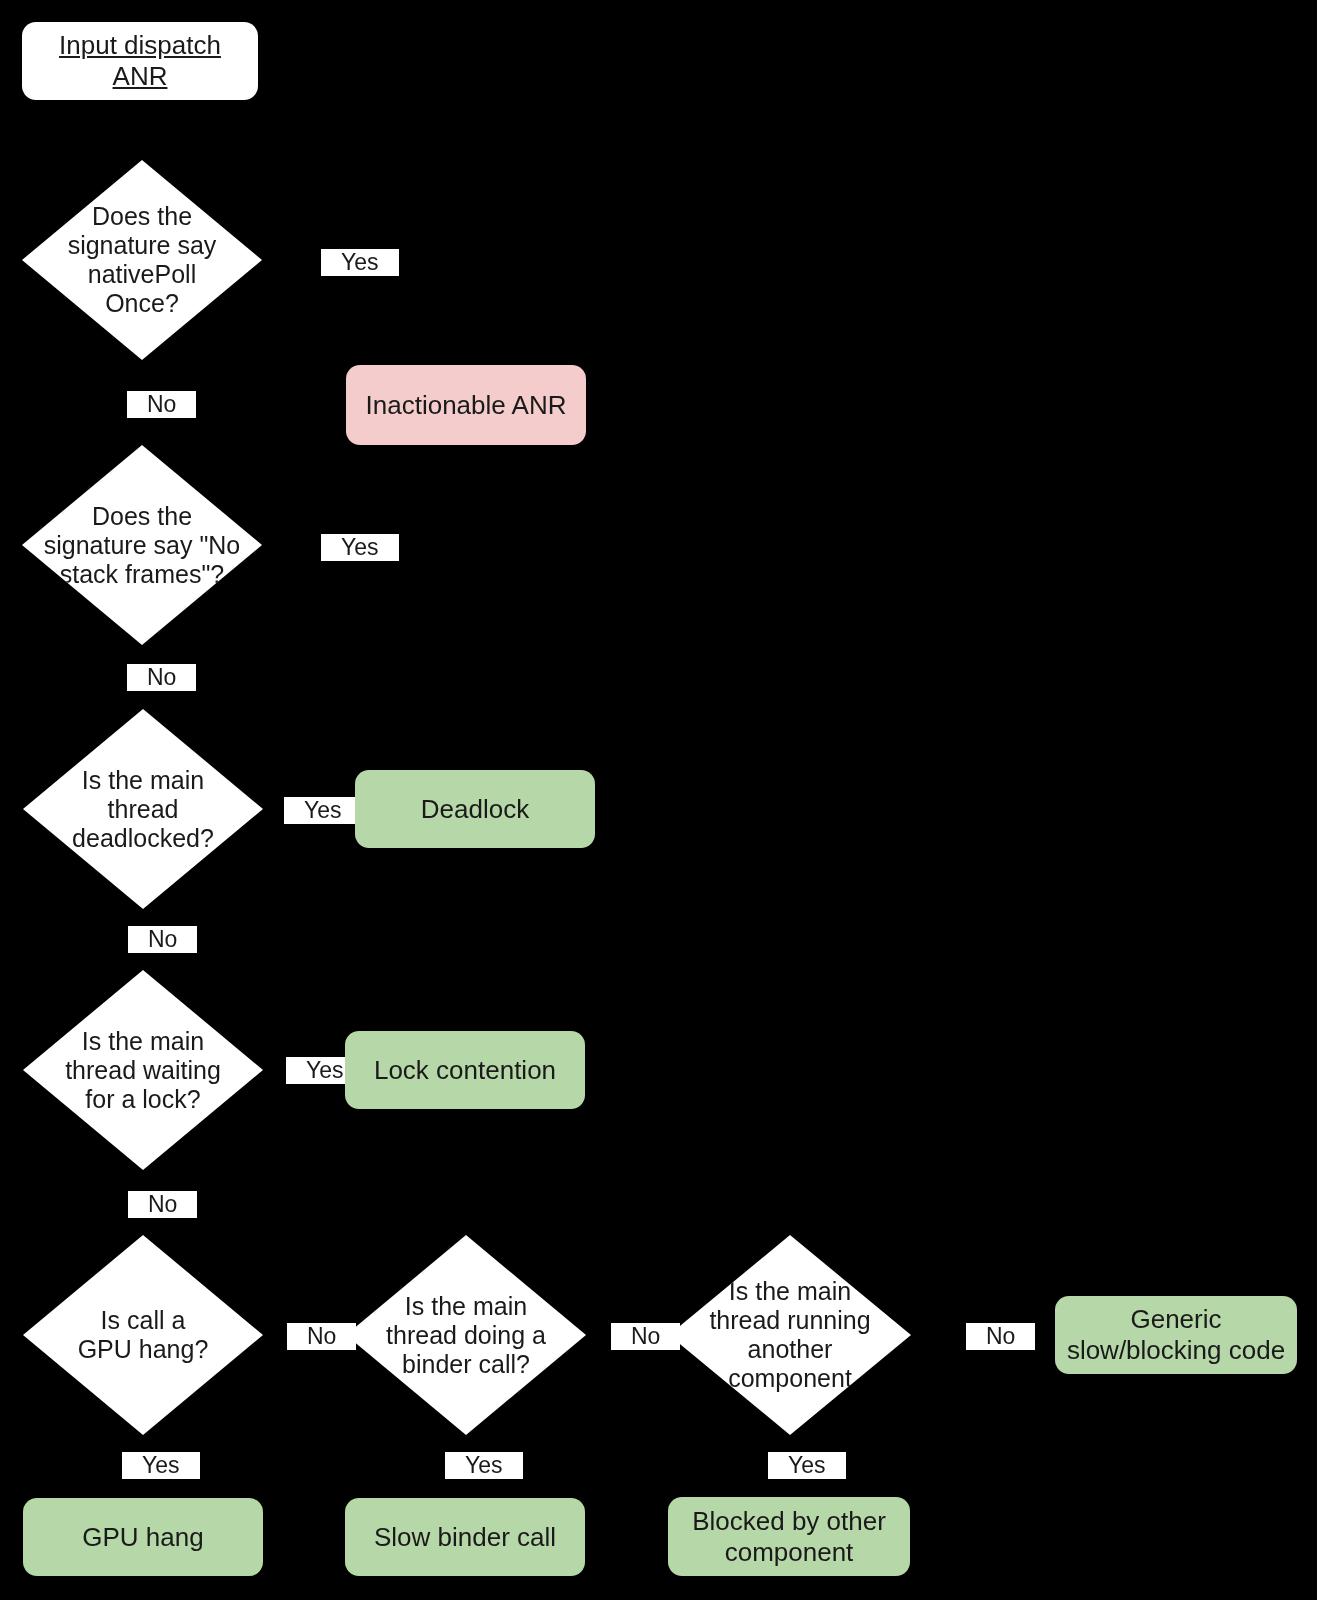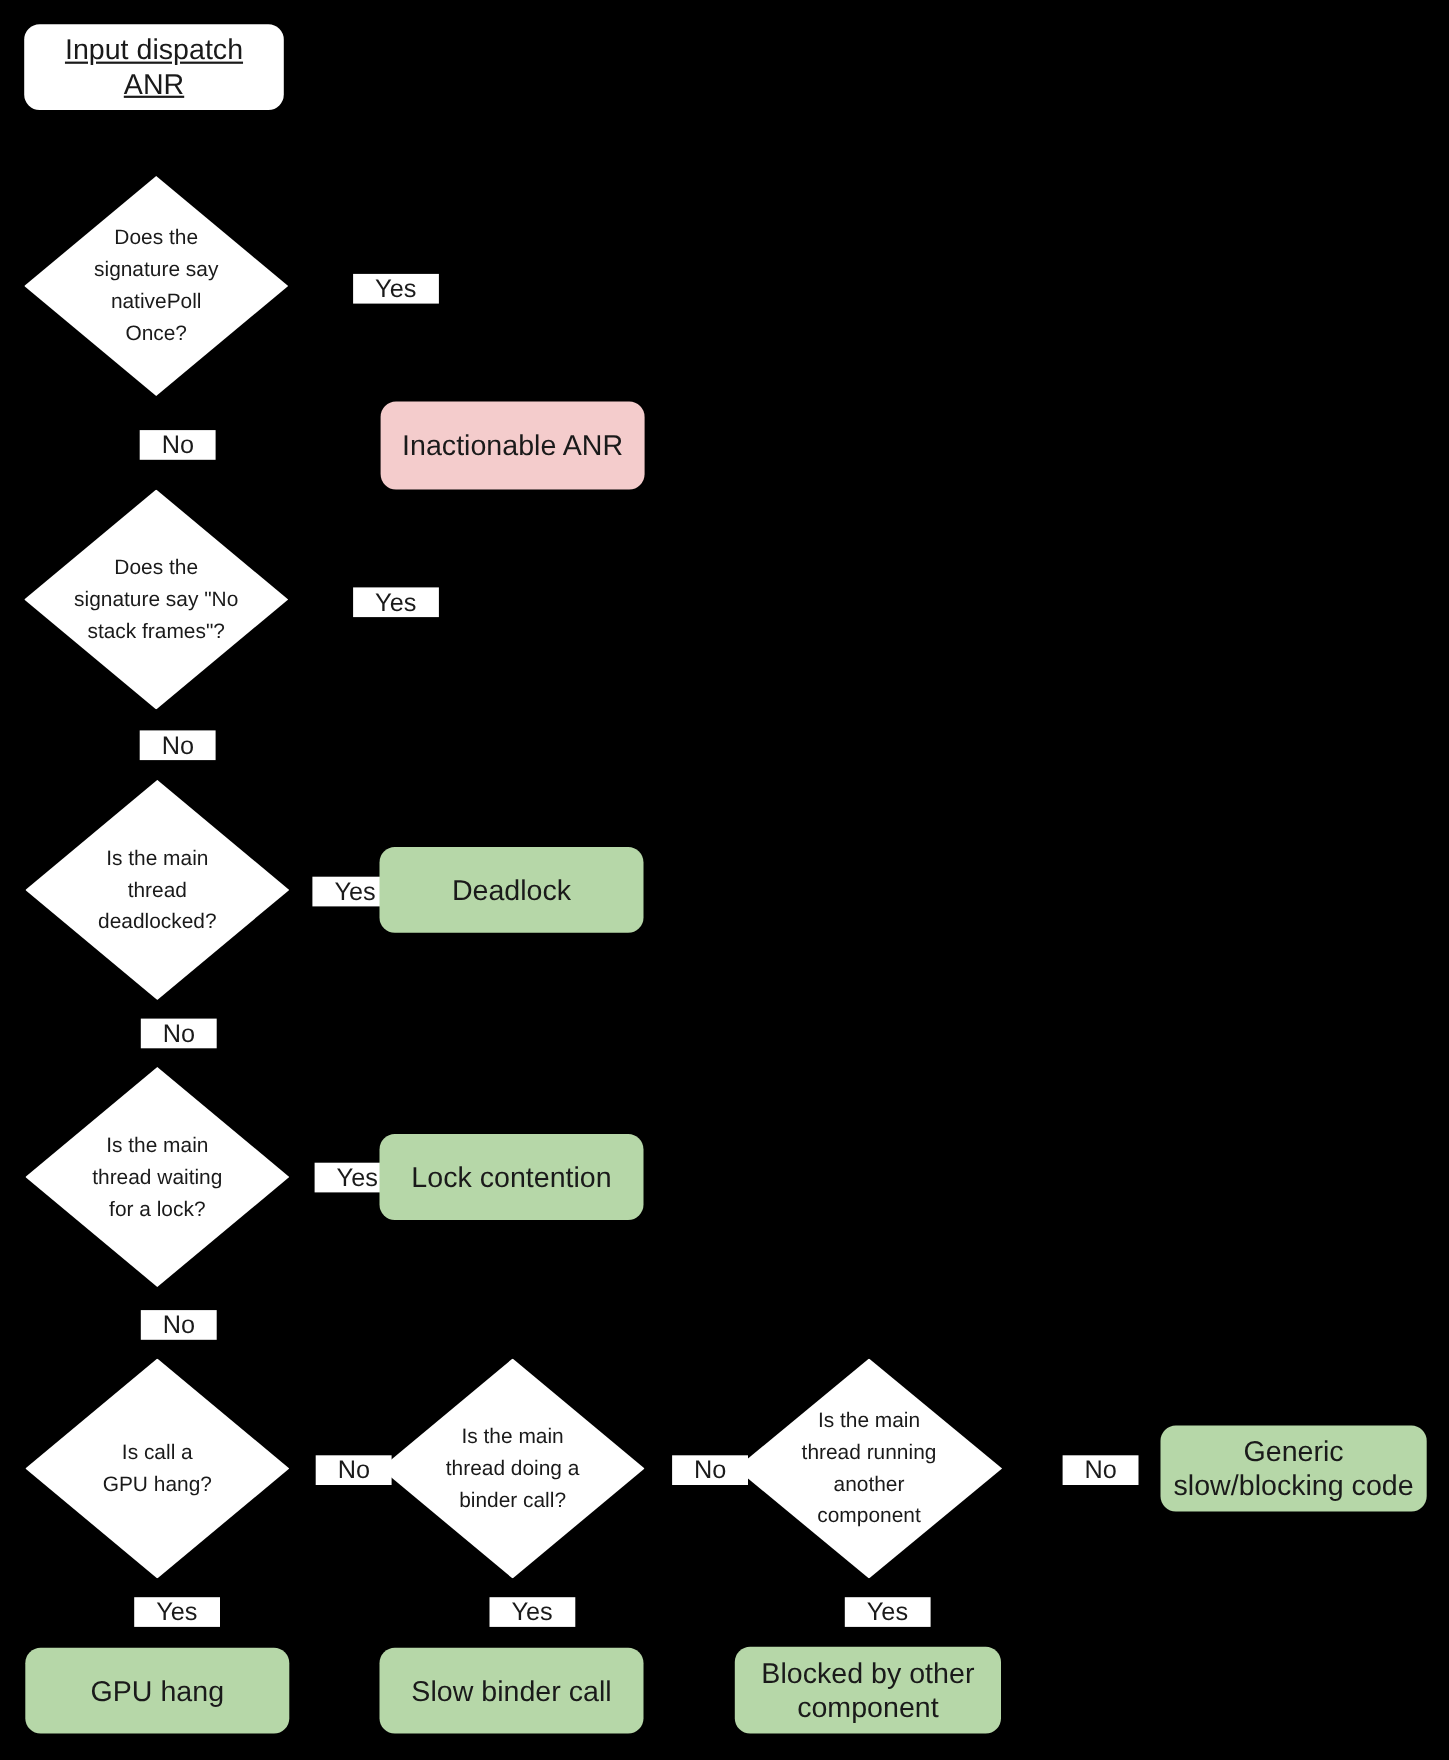--- a/index.html
+++ b/index.html
@@ -28,21 +28,21 @@
     font-size: 26px;
     line-height: 31px;
   }
   .rect .label { padding: 0 10px; }
   .start-fill { background: var(--node-fill, #ffffff); text-decoration: underline; }
   .good-fill  { background: var(--good, #b6d7a8); }
   .bad-fill   { background: var(--bad, #f4cccc); }
   .diamond {
     background: var(--node-fill, #ffffff);
     clip-path: polygon(50% 0, 100% 50%, 50% 100%, 0 50%);
-    font-size: 19px;
+    font-size: 25px;
     line-height: 29px;
   }
   .diamond .lines { width: 230px; }
   .chip {
     position: absolute;
     background: var(--node-fill, #ffffff);
     color: var(--text, #1a1a1a);
     font-size: 23px;
     line-height: 27px;
     padding: 0 20px;
@@ -84,21 +84,21 @@
   <span class="chip" style="left:127px; top:664px;">No</span>
 
   <div class="node diamond" style="left:23px; top:709px; width:240px; height:200px;">
     <div class="lines">
       <div>Is the main</div>
       <div>thread</div>
       <div>deadlocked?</div>
     </div>
   </div>
   <span class="chip" style="left:284px; top:797px;">Yes</span>
-  <div class="node rect good-fill" style="left:345px; top:770px; width:240px; height:78px;">
+  <div class="node rect good-fill" style="left:355px; top:770px; width:240px; height:78px;">
     <div class="label">Deadlock</div>
   </div>
   <span class="chip" style="left:128px; top:926px;">No</span>
 
   <div class="node diamond" style="left:23px; top:970px; width:240px; height:200px;">
     <div class="lines">
       <div>Is the main</div>
       <div>thread waiting</div>
       <div>for a lock?</div>
     </div>

